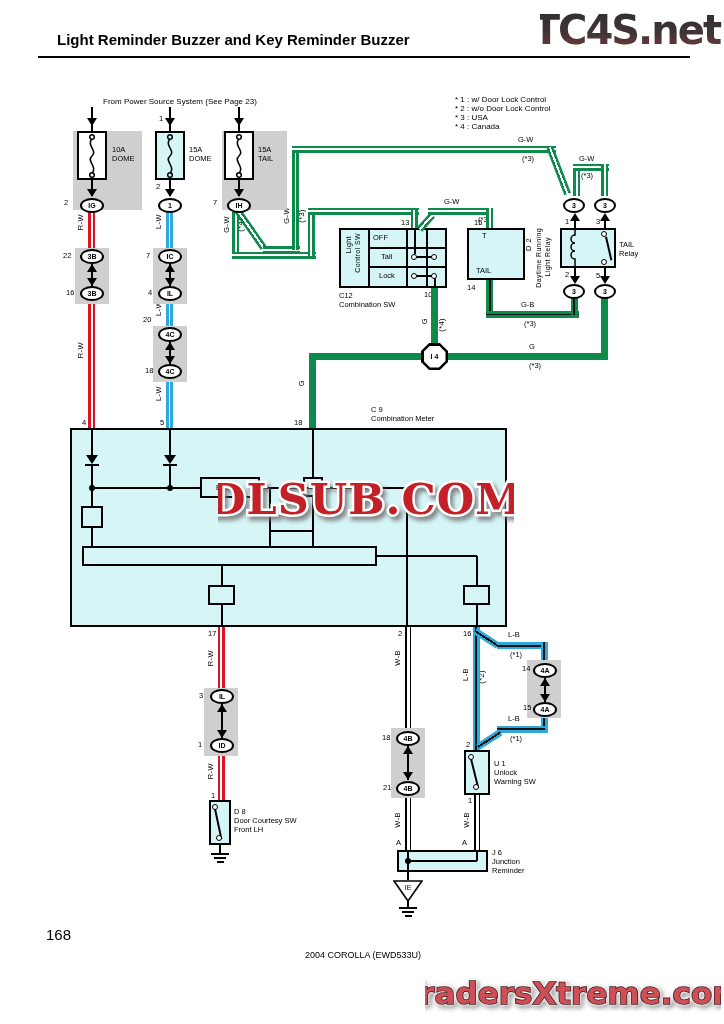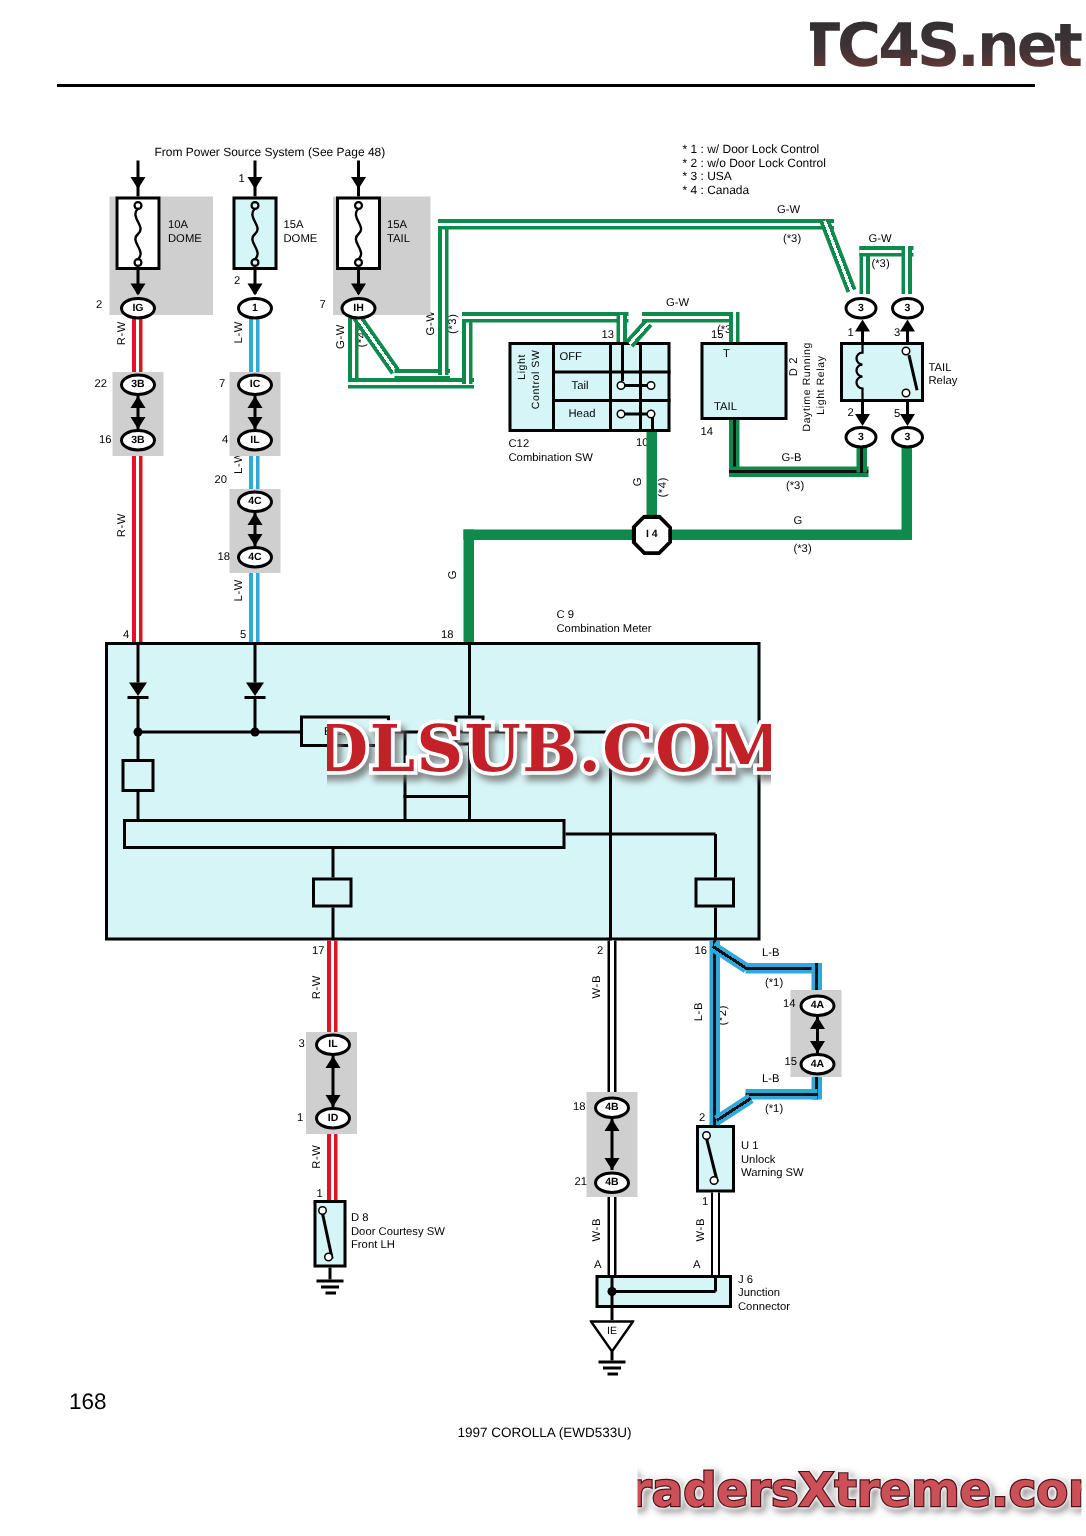--- a/index.html
+++ b/index.html
@@ -34,33 +34,34 @@
   .tln{position:absolute;width:1.5px;background:#000;transform-origin:top left;z-index:4}
   .diode{position:absolute;width:0;height:0;border-left:6px solid transparent;border-right:6px solid transparent;border-top:9px solid #000;z-index:4}
   .oct{position:absolute;width:27px;height:27px;background:#000;clip-path:polygon(30% 0,70% 0,100% 30%,100% 70%,70% 100%,30% 100%,0 70%,0 30%);z-index:6}
   .octi{position:absolute;left:2.5px;top:2.5px;width:22px;height:22px;background:#fff;clip-path:polygon(30% 0,70% 0,100% 30%,100% 70%,70% 100%,30% 100%,0 70%,0 30%);font-size:7px;font-weight:bold;text-align:center;line-height:22px}
 </style>
 </head>
 <body>
 
 <div id="page">
 
+  <div class="lb9" style="left:57px;top:35px;font-size:15px;font-weight:bold">Light Reminder Buzzer and Key Reminder Buzzer</div>
   <div class="ln" style="left:38px;top:56px;width:652px;height:2px"></div>
   <svg class="ab" style="left:540px;top:2px" width="182" height="54">
     <defs>
         <linearGradient id="lg1" x1="0" y1="0" x2="0" y2="1">
       <stop offset="0" stop-color="#2e2e30"></stop>
           <stop offset="0.55" stop-color="#403336"></stop>
           <stop offset="1" stop-color="#7b3b36"></stop>
     </linearGradient>
       </defs>
     <text x="180" y="42" text-anchor="end" font-family="DejaVu Sans, sans-serif" font-weight="bold" font-size="40" letter-spacing="-2" fill="url(#lg1)">TC4S.net</text>
   </svg>
 
-  <div class="lb8" style="left:103px;top:97px">From Power Source System (See Page 48)</div>
+  <div class="lb8" style="left:103px;top:97px">From Power Source System (See Page 23)</div>
   <div class="lb8" style="left:455px;top:95px">* 1 : w/ Door Lock Control</div>
   <div class="lb8" style="left:455px;top:104px">* 2 : w/o Door Lock Control</div>
   <div class="lb8" style="left:455px;top:113px">* 3 : USA</div>
   <div class="lb8" style="left:455px;top:122px">* 4 : Canada</div>
 
   <div class="ln" style="left:91px;top:107px;width:1.5px;height:24px"></div>
   <div class="ard" style="left:87px;top:118px"></div>
   <div class="ln" style="left:169px;top:107px;width:1.5px;height:24px"></div>
   <div class="ard" style="left:165px;top:118px"></div>
   <div class="pn" style="left:159px;top:115px">1</div>
@@ -173,21 +174,21 @@
   <div class="cyn" style="left:339px;top:228px;width:108px;height:60px"></div>
   <div class="ln" style="left:368px;top:228px;width:1.5px;height:60px"></div>
   <div class="ln" style="left:406px;top:228px;width:1.5px;height:60px"></div>
   <div class="ln" style="left:426px;top:228px;width:1.5px;height:60px"></div>
   <div class="ln" style="left:369px;top:247px;width:78px;height:1.5px"></div>
   <div class="ln" style="left:369px;top:266px;width:78px;height:1.5px"></div>
   <div class="vl" style="left:344px;top:236px;font-size:7px">Light</div>
   <div class="vl" style="left:353px;top:233px;font-size:7px">Control SW</div>
   <div class="pn" style="left:373px;top:234px">OFF</div>
   <div class="pn" style="left:381px;top:253px">Tail</div>
-  <div class="pn" style="left:379px;top:272px">Head</div>
+  <div class="pn" style="left:379px;top:272px">Lock</div>
   <div class="cc" style="left:411px;top:254px"></div>
   <div class="cc" style="left:431px;top:254px"></div>
   <div class="ln" style="left:415px;top:256px;width:18px;height:1.5px"></div>
   <div class="cc" style="left:411px;top:273px"></div>
   <div class="cc" style="left:431px;top:273px"></div>
   <div class="ln" style="left:415px;top:275px;width:18px;height:1.5px"></div>
   <div class="ln" style="left:414px;top:228px;width:1.5px;height:26px"></div>
   <div class="ln" style="left:434px;top:278px;width:1.5px;height:10px"></div>
   <div class="pn" style="left:401px;top:219px">13</div>
   <div class="pn" style="left:424px;top:291px">10</div>
@@ -367,30 +368,30 @@
   <div class="vl" style="left:462px;top:812px">W-B</div>
   <div class="pn" style="left:462px;top:839px">A</div>
 
   <div class="cyn" style="left:397px;top:850px;width:91px;height:22px"></div>
   <div class="ln" style="left:407px;top:850px;width:1.5px;height:22px"></div>
   <div class="ln" style="left:476px;top:850px;width:1.5px;height:11px"></div>
   <div class="ln" style="left:407px;top:860px;width:70px;height:1.5px"></div>
   <div class="dot" style="left:405px;top:858px"></div>
   <div class="pn" style="left:492px;top:849px">J 6</div>
   <div class="pn" style="left:492px;top:858px">Junction</div>
-  <div class="pn" style="left:492px;top:867px">Connector</div>
+  <div class="pn" style="left:492px;top:867px">Reminder</div>
   <div class="ln" style="left:407px;top:872px;width:1.5px;height:8px"></div>
   <svg class="ab" style="left:393px;top:880px;z-index:5" width="30" height="22">
     <polygon points="1,1 29,1 15,21" fill="#fff" stroke="#000" stroke-width="1.6"></polygon>
     <text x="15" y="9.5" text-anchor="middle" font-size="7" font-family="Liberation Sans, sans-serif">IE</text>
   </svg>
   <div class="ln" style="left:407px;top:901px;width:1.5px;height:6px"></div>
   <div class="ln" style="left:399px;top:907px;width:18px;height:2px"></div>
   <div class="ln" style="left:402px;top:911px;width:12px;height:2px"></div>
   <div class="ln" style="left:405px;top:915px;width:7px;height:2px"></div>
 
   <div class="lb9" style="left:46px;top:930px;font-size:15px">168</div>
-  <div class="lb9" style="left:305px;top:950px">1997 COROLLA (EWD533U)</div>
+  <div class="lb9" style="left:305px;top:950px">2004 COROLLA (EWD533U)</div>
   <svg class="ab" style="left:425px;top:968px;z-index:8" width="296" height="52">
     <text x="148" y="36" text-anchor="middle" font-family="DejaVu Sans, sans-serif" font-weight="bold" font-size="31" fill="#cd5058" stroke="#44161a" stroke-width="1.6" paint-order="stroke" style="filter:drop-shadow(0 0 1.5px #fff) drop-shadow(0 0 1px #fff) drop-shadow(2px 2px 2px rgba(0,0,0,.45))">TradersXtreme.com</text>
   </svg>
 
 </div>
 
 </body></html>

